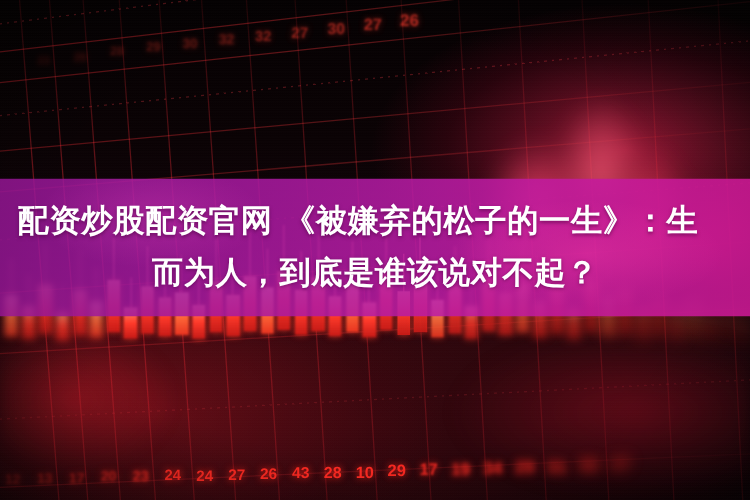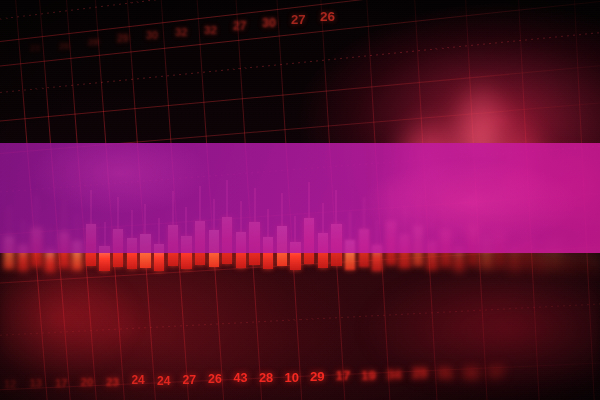--- a/index.html
+++ b/index.html
@@ -348,13 +348,17 @@
       <div class="num topnum" style="left: 291px; top: 13.4px; font-size: 13.1px; color: rgb(255, 58, 44); opacity: 0.66; filter: blur(0.79px); text-shadow: rgba(255, 50, 40, 0.7) 0px 0px 5px;">27</div>
       <div class="num topnum" style="left: 320px; top: 10px; font-size: 13.5px; color: rgb(255, 58, 44); opacity: 0.71; filter: blur(0.7px); text-shadow: rgba(255, 50, 40, 0.7) 0px 0px 5px;">26</div>
     </div>
 
   <div id="vign"></div>
   <div id="grain"></div>
 
   <div id="band" style="top: 143px; height: 110px;"></div>
   <div id="bandglow" style="top: 143px; height: 110px;"></div>
 
+  <div id="title" style="top: 156px;">
+    <span class="l1">配资炒股配资官网 《被嫌弃的松子的一生》：生</span>
+    <span class="l2">而为人，到底是谁该说对不起？</span>
+  </div>
 </div>
 
 </body></html>

